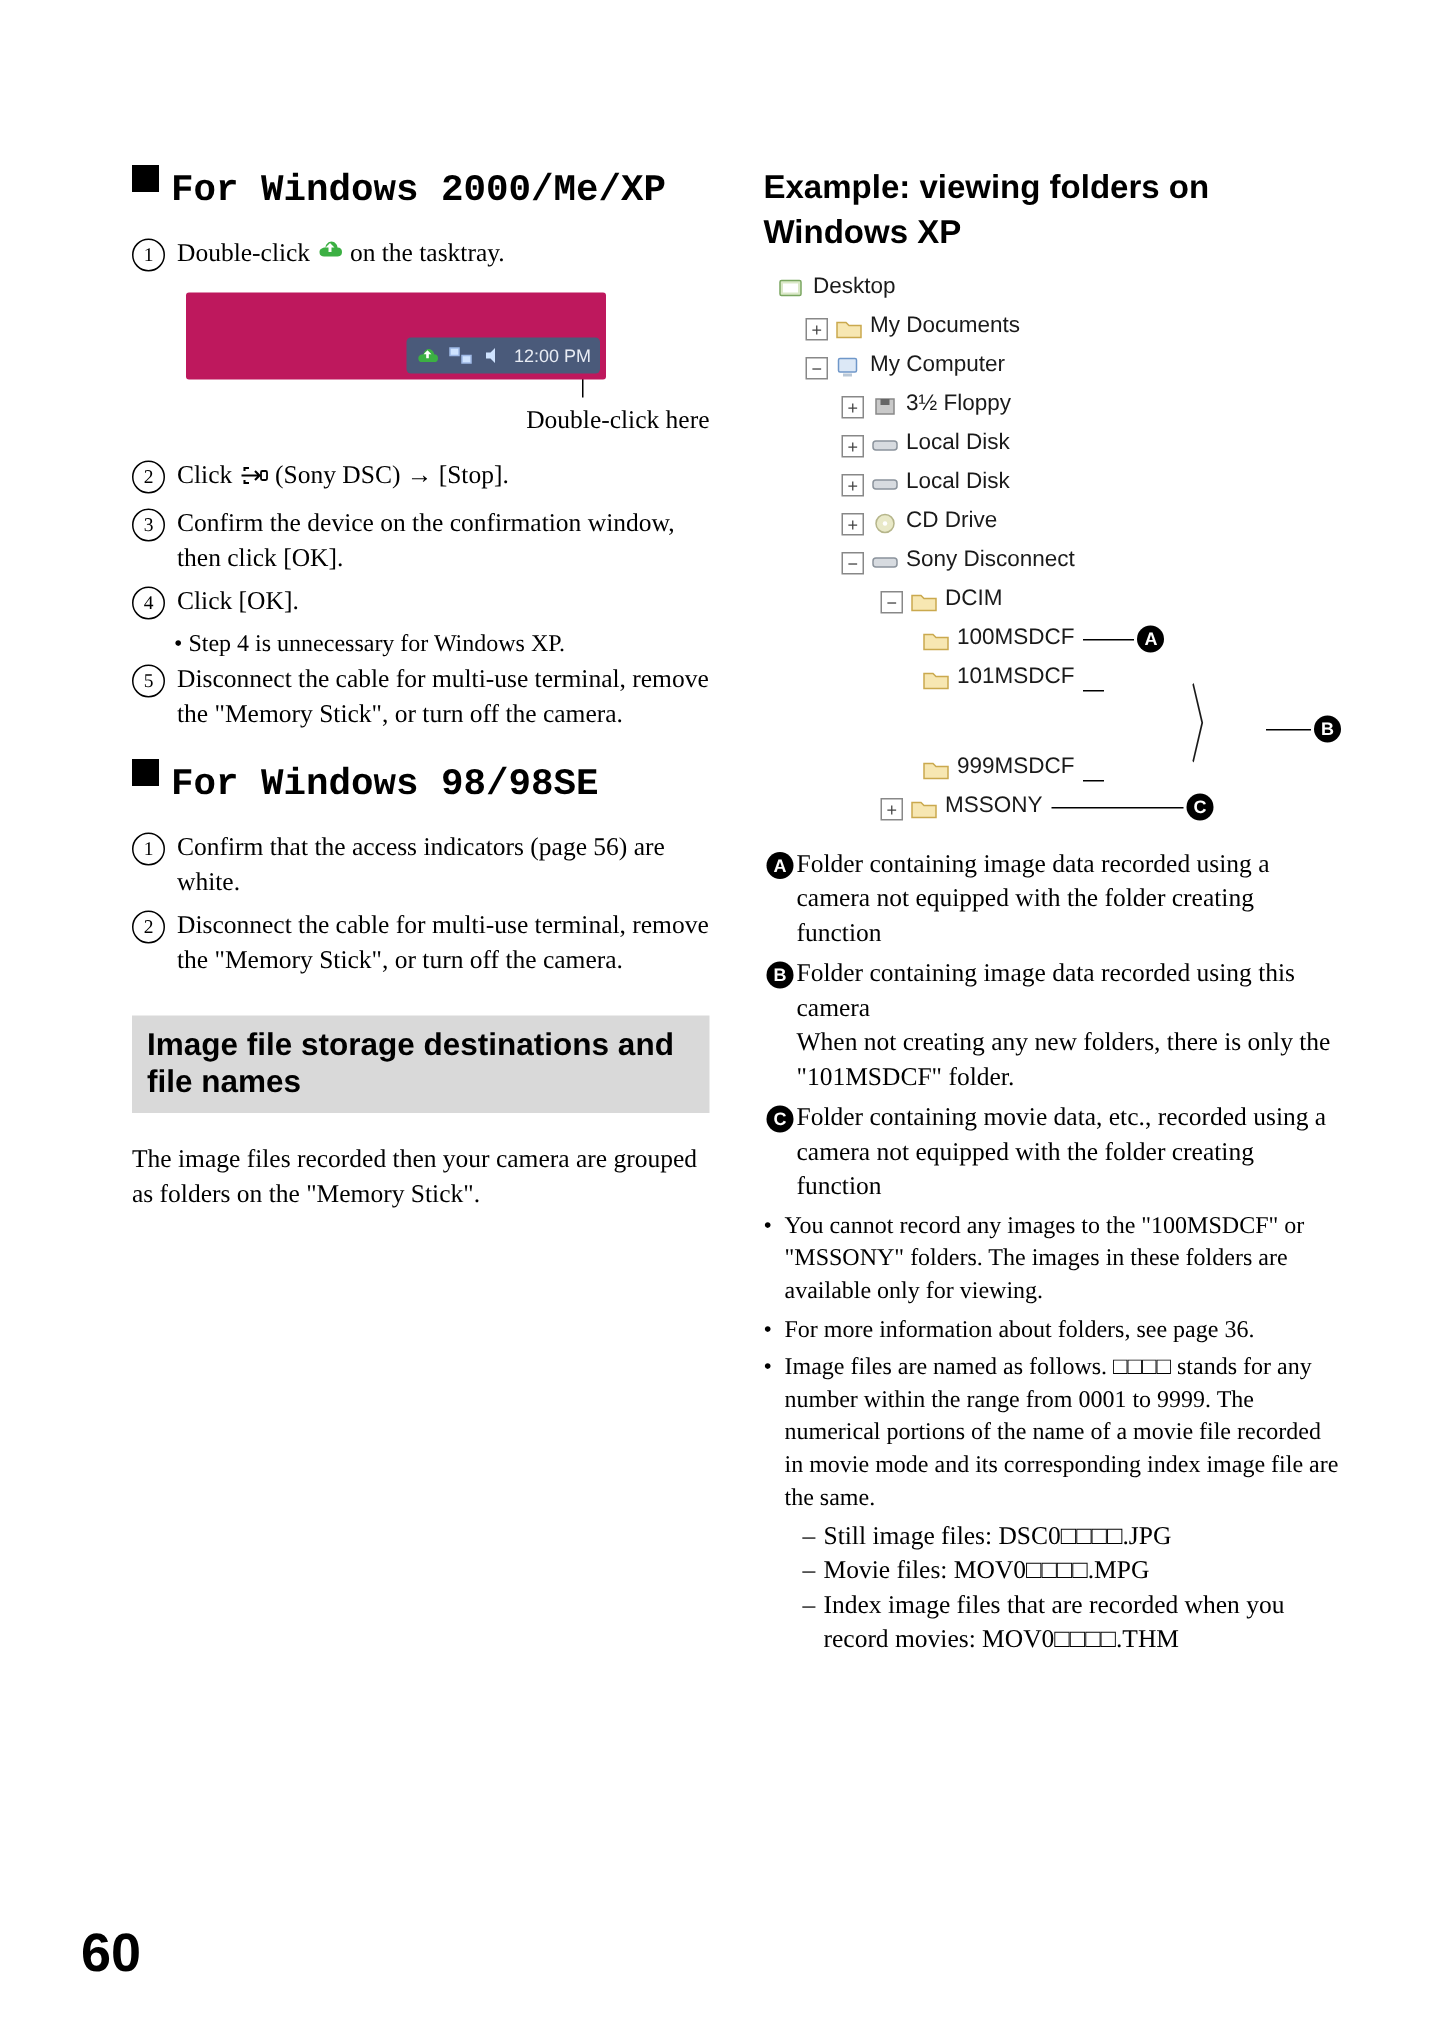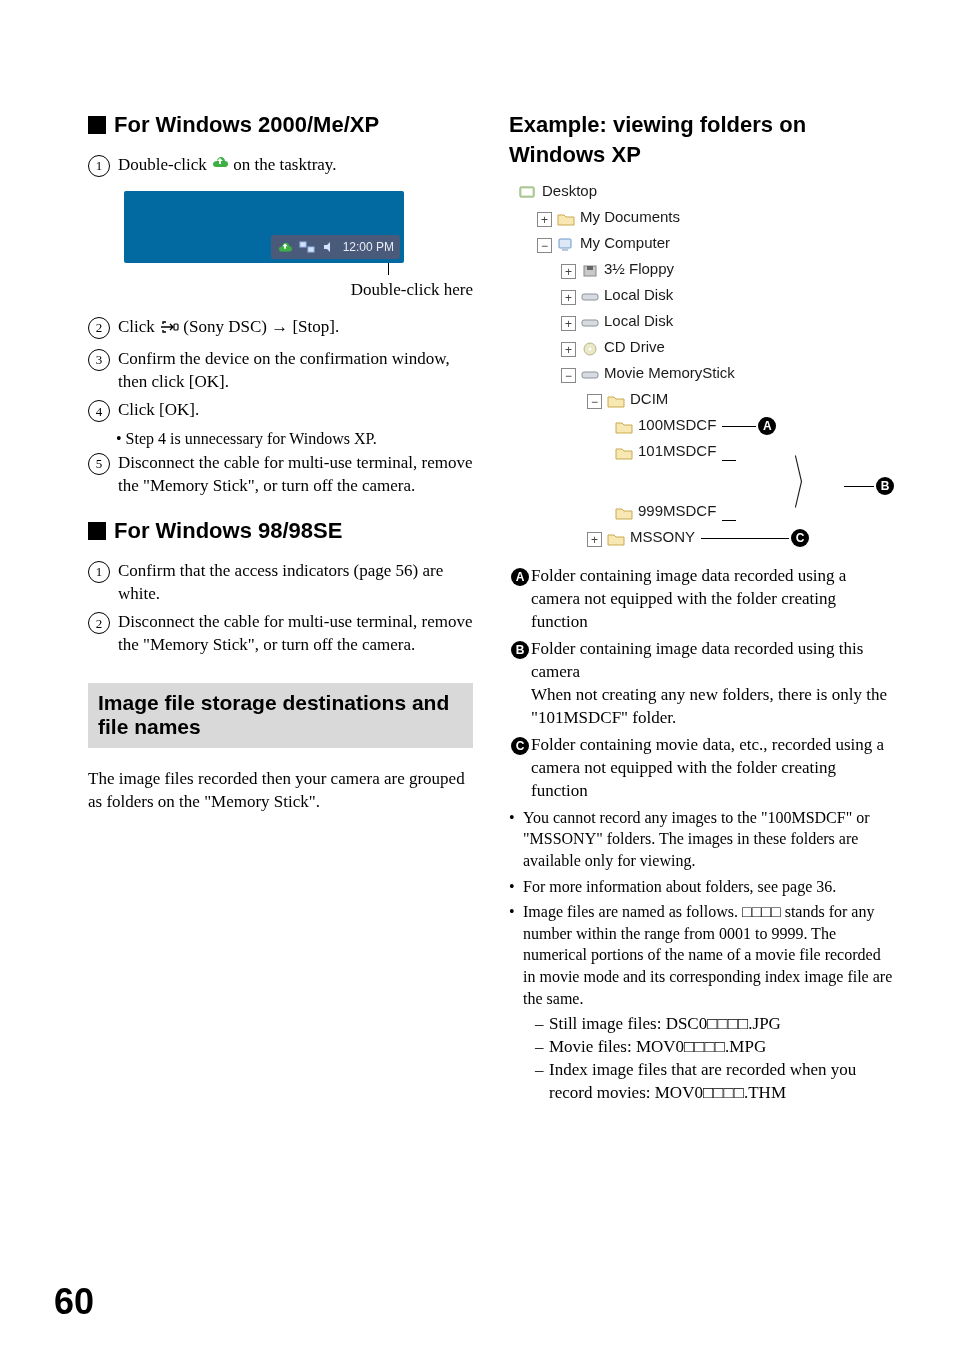--- a/index.html
+++ b/index.html
@@ -1,26 +1,26 @@
 <!DOCTYPE html>
 <html><head>
 <meta charset="utf-8">
 <style>
 html,body{margin:0;padding:0;background:#fff;color:#000;font-family:"Times New Roman",Times,serif;font-size:17px;line-height:1.35}
 .page{width:954px;height:1357px;position:relative;box-sizing:border-box;padding:110px 60px 0 88px}
 .cols{display:flex;gap:36px}
 .col{flex:1;min-width:0}
-.hdg{font-family:Liberation Sans, sans-serif;font-weight:700;font-size:22px;margin:0 0 14px 0;display:flex;align-items:center}
+.hdg{font-family:Liberation Mono, monospace;font-weight:700;font-size:25px;margin:0 0 14px 0;display:flex;}
 .hdg .sq{display:inline-block;width:18px;height:18px;background:#000;margin-right:8px}
 .step{display:flex;margin:2px 0 6px 0}
 .circ{display:inline-flex;align-items:center;justify-content:center;width:20px;height:20px;border:1.5px solid #000;border-radius:50%;font-size:13px;margin-right:8px;flex:none;margin-top:1px}
 .body{flex:1}
 .sub{margin-left:28px;font-size:16px}
 .tasktray{margin:14px 0 4px 36px}
-.tasktray .bar{width:280px;height:72px;background:#0369a1;position:relative;border-radius:2px}
+.tasktray .bar{width:280px;height:58px;background:#be185d;position:relative;border-radius:2px}
 .tasktray .zone{position:absolute;right:4px;bottom:4px;height:24px;background:#4a5a7a;border-radius:3px;display:flex;align-items:center;padding:0 6px;gap:6px;font-family:Arial,Helvetica,sans-serif;font-size:12px;color:#e8ecf4}
 .tasktray .ico{width:16px;height:16px;display:inline-flex;align-items:center;justify-content:center}
 .tasktray svg{display:block}
 .pointer{margin-left:180px;margin-top:-2px;font-size:15px;display:flex;flex-direction:column;align-items:center}
 .pointer .stem{width:1px;height:14px;background:#000}
 .caption{text-align:right;margin:2px 0 14px 36px;font-size:17px}
 .hbar{background:#d9d9d9;padding:8px 10px;font-family:Arial,Helvetica,sans-serif;font-weight:700;font-size:21px;line-height:1.15;margin:26px 0 20px 0}
 .rhead{font-family:Arial,Helvetica,sans-serif;font-weight:700;font-size:22px;margin:0 0 4px 0}
 .diagram{margin:6px 0 18px 10px}
 .tree{font-family:Tahoma,Arial,Helvetica,sans-serif;font-size:15px;color:#1a1a1a}
@@ -221,21 +221,21 @@
             </span>
     <span class="lbl">CD Drive</span>
   </div>
   <div class="row ind2">
     <span class="exp">−</span>
     <span class="ico16">
               <svg width="18" height="12" viewBox="0 0 18 12">
                 <rect x="1" y="3" width="16" height="6" rx="2" fill="#d7dbe0" stroke="#8b939c"></rect>
               </svg>
             </span>
-    <span class="lbl">Movie MemoryStick</span>
+    <span class="lbl">Sony Disconnect</span>
   </div>
   <div class="row ind3">
     <span class="exp">−</span>
     <span class="ico16">
               <svg width="18" height="14" viewBox="0 0 18 14">
                 <path d="M1 3h6l2 2h8v8H1z" fill="#f7e7b2" stroke="#caa94e"></path>
               </svg>
             </span>
     <span class="lbl">DCIM</span>
   </div>

